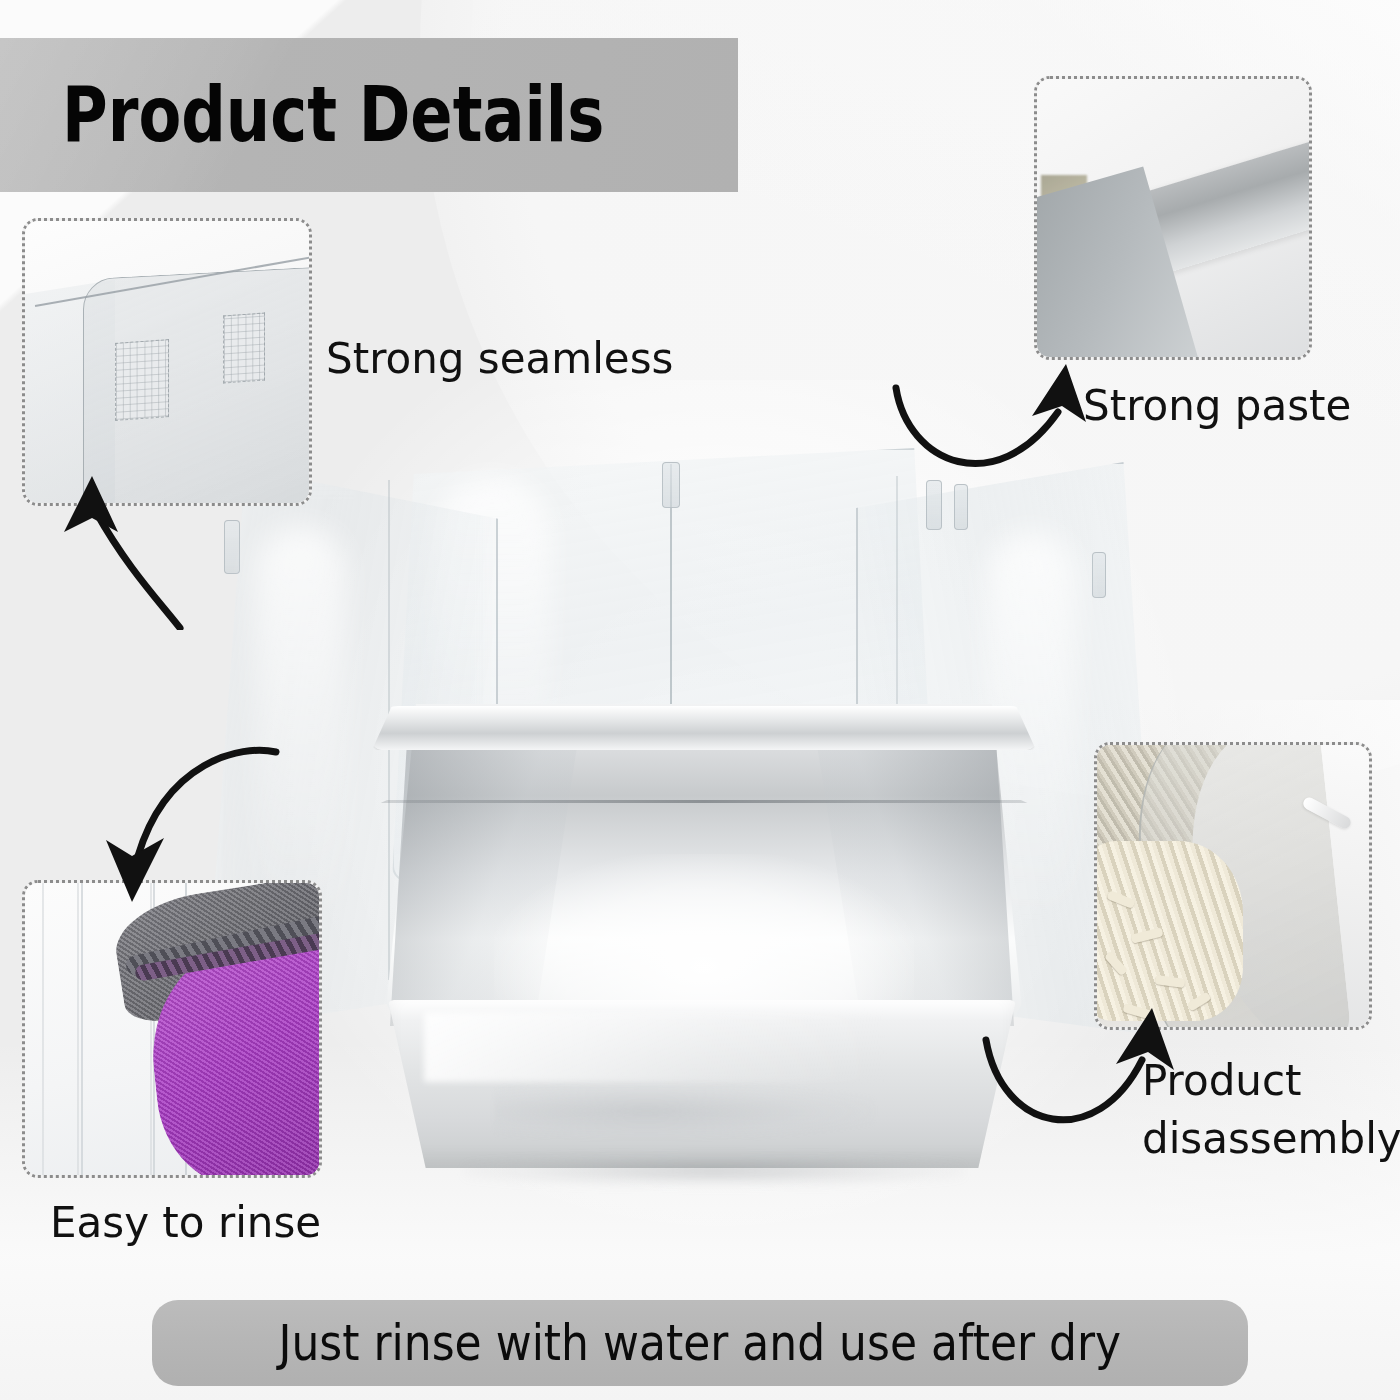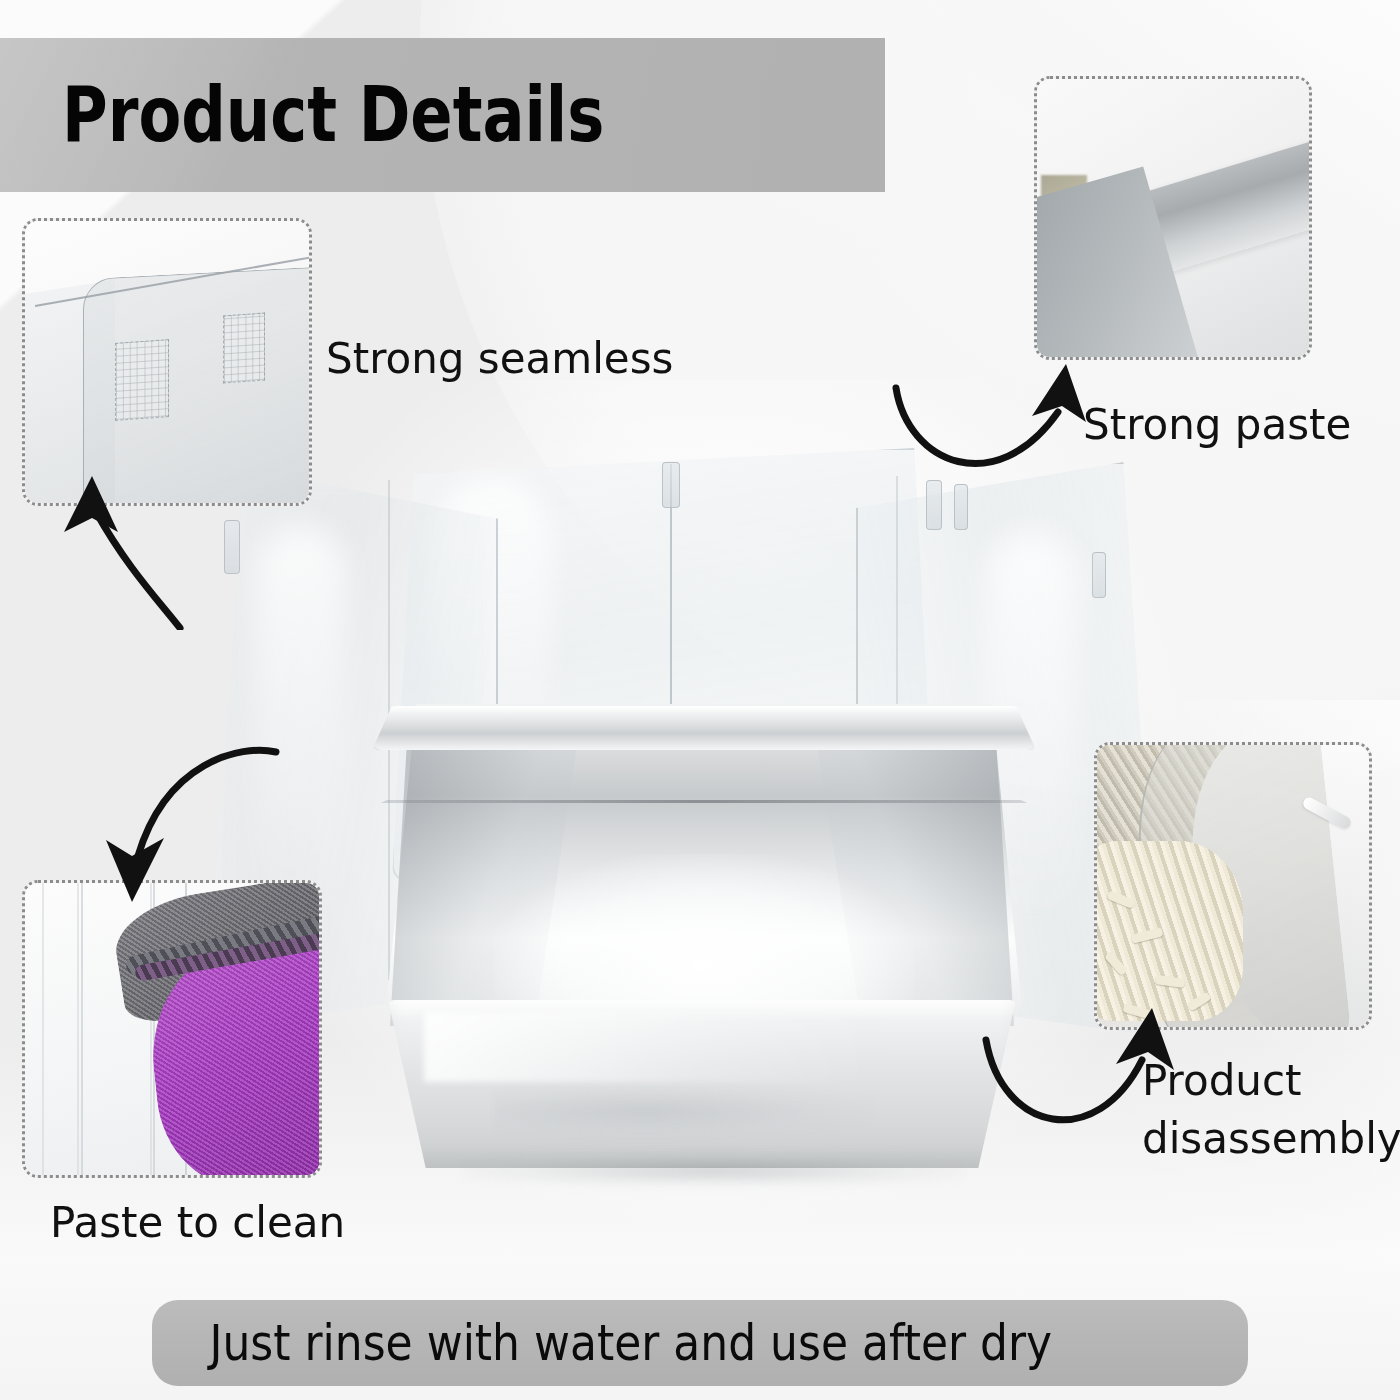--- a/index.html
+++ b/index.html
@@ -39,21 +39,21 @@
     position:absolute;left:0;bottom:0;width:1400px;height:360px;
     background:linear-gradient(180deg, rgba(255,255,255,0) 0%, rgba(252,252,252,.85) 60%, #f4f4f4 100%);
   }
   .bg-center-glow{
     position:absolute;left:250px;top:380px;width:940px;height:860px;
     background:radial-gradient(ellipse at 50% 45%, rgba(255,255,255,.95) 0%, rgba(255,255,255,.5) 48%, rgba(255,255,255,0) 72%);
   }
 
   
   .title-banner{
-    position:absolute;left:0px;top:38px;width:885px;height:154px;
+    position:absolute;left:0px;top:38px;width:738px;height:154px;
     background:linear-gradient(100deg,#b8b8b8 0%,#b4b4b4 35%,#b1b1b1 100%);
     display:flex;align-items:center;
   }
   .title-banner .sheen{
     position:absolute;left:0;top:0;width:420px;height:154px;
     background:linear-gradient(118deg, rgba(255,255,255,.20) 0%, rgba(255,255,255,.06) 48%, rgba(255,255,255,0) 60%);
     pointer-events:none;
   }
   .title-text{
     position:relative;margin-left:62px;
@@ -224,21 +224,21 @@
     box-shadow:0 1px 1px rgba(120,112,92,.35);
   }
 
   
   .label{
     position:absolute;color:#111111;
     font-family:"DejaVu Sans",sans-serif;
     font-size:42px;line-height:50px;font-weight:400;white-space:nowrap;
   }
   #label-paste-seamless{left:326px;top:334px;}
-  #label-strong-paste{left:1083px;top:400px;}
+  #label-strong-paste{left:1083px;top:381px;}
   #label-easy-clean{left:50px;top:1198px;}
   #label-flexible{left:1142px;top:1052px;white-space:normal;width:250px;line-height:58px;}
 
   
   .arrow{position:absolute;}
   #arrow-to-paste-seamless{left:30px;top:470px;width:200px;height:160px;}
   #arrow-to-strong-paste{left:890px;top:360px;width:210px;height:140px;}
   #arrow-to-easy-clean{left:70px;top:740px;width:210px;height:170px;}
   #arrow-to-flexible{left:980px;top:1000px;width:200px;height:160px;}
 
@@ -339,21 +339,21 @@
     position:absolute;left:120px;top:452px;width:500px;height:30px;
     background:radial-gradient(ellipse at 50% 50%, rgba(130,134,138,.32) 0%, rgba(170,174,178,.12) 55%, rgba(255,255,255,0) 80%);
     filter:blur(5px);
   }
 
   
   .bottom-banner{
     position:absolute;left:152px;top:1300px;width:1096px;height:86px;
     background:linear-gradient(180deg,#bcbcbc 0%,#b6b6b6 45%,#b0b0b0 100%);
     border-radius:26px;
-    display:flex;align-items:center;justify-content:flex-start;
+    display:flex;align-items:center;justify-content:center;
   }
   .bottom-text{
     font-family:"DejaVu Sans",sans-serif;
     font-size:50px;line-height:56px;color:#0b0b0b;font-weight:400;
     transform:scaleX(.88);white-space:nowrap;
   }
 </style>
 </head>
 <body>
 
@@ -474,20 +474,20 @@
     <path d="M62 162 L 36 100 L 62 116 L 94 98 Z" fill="#111"></path>
   </svg>
 
   <svg class="arrow" id="arrow-to-flexible" viewBox="0 0 200 160">
     <path d="M6 40 C 22 132, 116 152, 162 60" stroke="#111" stroke-width="7" fill="none" stroke-linecap="round"></path>
     <path d="M172 8 L 194 70 L 168 52 L 136 64 Z" fill="#111"></path>
   </svg>
 
   <div class="label" id="label-paste-seamless">Strong seamless</div>
   <div class="label" id="label-strong-paste">Strong paste</div>
-  <div class="label" id="label-easy-clean">Paste to clean</div>
+  <div class="label" id="label-easy-clean">Easy to rinse</div>
   <div class="label" id="label-flexible">Product disassembly</div>
 
   <div class="bottom-banner">
     <div class="bottom-text">Just rinse with water and use after dry</div>
   </div>
 
 </div>
 
 </body></html>

